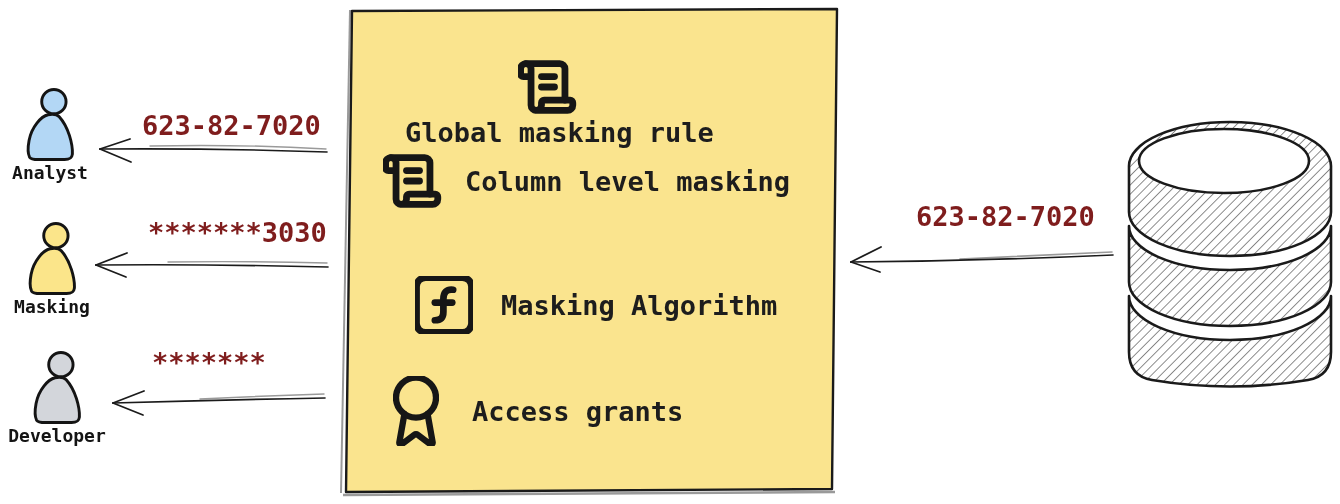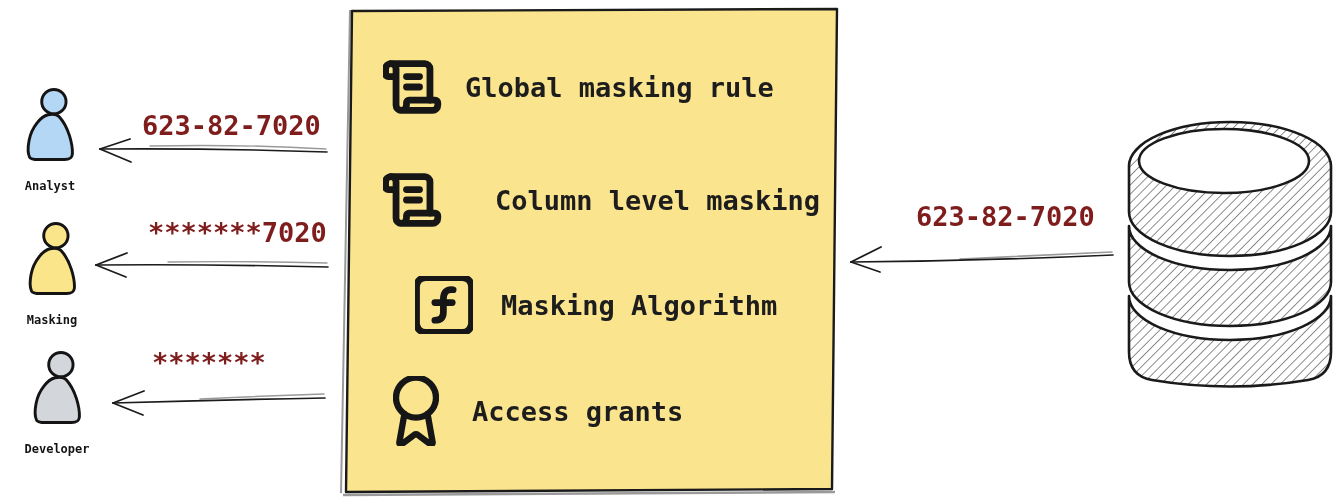--- a/index.html
+++ b/index.html
@@ -14,22 +14,22 @@
   .flow-label{
     position:absolute;
     font-size:27px;font-weight:bold;color:#7f1d1d;
     white-space:nowrap;letter-spacing:0px;line-height:1.1;
   }
   .persona{
     position:absolute;width:120px;
     display:flex;flex-direction:column;align-items:center;
   }
   .persona-label{
-    margin-top:17px;
-    font-size:12px;font-weight:bold;color:#141414;white-space:nowrap;
+    margin-top:0;
+    font-size:18px;font-weight:bold;color:#141414;white-space:nowrap;
   }
   .box-row{
     position:absolute;display:flex;align-items:center;
   }
   .box-row .row-label{
     font-size:27px;font-weight:bold;color:#1d1d1d;white-space:nowrap;
   }
   .icon{flex:0 0 auto;display:block;}
   svg{display:block;}
 </style>
@@ -115,35 +115,35 @@
     <svg class="icon" width="64" height="74" viewBox="0 0 64 76">
       <g stroke="#141414" stroke-width="3" stroke-linejoin="round" fill="#d3d6db">
         <circle cx="36" cy="14" r="12.5"></circle>
         <path d="M30 27.5 C23 29 13 40 10.5 54 C9 62 9.5 68 11 71 C12.5 73.5 16 73.5 20 73.5 L47 73.5 C52 73.5 54.5 72.5 55 68 C55.5 58 51 40 41.5 29.5 C38.5 26.5 34 26.8 30 27.5 Z"></path>
       </g>
     </svg>
     <div class="persona-label">Developer</div>
   </div>
 
   <div class="flow-label" style="left:142px;top:111px;">623-82-7020</div>
-  <div class="flow-label" style="left:148px;top:218px;">*******7020</div>
+  <div class="flow-label" style="left:148px;top:218px;">*******3030</div>
   <div class="flow-label" style="left:152px;top:348px;">*******</div>
   <div class="flow-label" style="left:916px;top:202px;">623-82-7020</div>
 
-  <div class="box-row" style="left:383px;top:57px;height:60px;">
+  <div class="box-row" style="left:383px;top:57px;height:60px;flex-direction:column;">
     <svg class="icon" width="60" height="60" viewBox="1.5 0.5 22 23" fill="none" stroke="#161616" stroke-width="2.6" stroke-linecap="round" stroke-linejoin="round">
       <path d="M15 12h-5"></path>
         <path d="M15 8h-5"></path>
       <path d="M19 17V5a2 2 0 0 0-2-2H4"></path>
       <path d="M8 21h12a2 2 0 0 0 2-2v-1a1 1 0 0 0-1-1H11a1 1 0 0 0-1 1v1a2 2 0 1 1-4 0V5a2 2 0 1 0-4 0v2a1 1 0 0 0 1 1h3"></path>
     </svg>
     <div class="row-label" style="margin-left:22px;">Global masking rule</div>
   </div>
 
-  <div class="box-row" style="left:383px;top:170px;height:60px;gap:30px;">
+  <div class="box-row" style="left:383px;top:151px;height:60px;">
     <svg class="icon" width="60" height="60" viewBox="1.5 0.5 22 23" fill="none" stroke="#161616" stroke-width="2.6" stroke-linecap="round" stroke-linejoin="round">
       <path d="M15 12h-5"></path>
         <path d="M15 8h-5"></path>
       <path d="M19 17V5a2 2 0 0 0-2-2H4"></path>
       <path d="M8 21h12a2 2 0 0 0 2-2v-1a1 1 0 0 0-1-1H11a1 1 0 0 0-1 1v1a2 2 0 1 1-4 0V5a2 2 0 1 0-4 0v2a1 1 0 0 0 1 1h3"></path>
     </svg>
     <div class="row-label" style="margin-left:22px;">Column level masking</div>
   </div>
 
   <div class="box-row" style="left:387px;top:275px;height:60px;padding-left:28px;">

